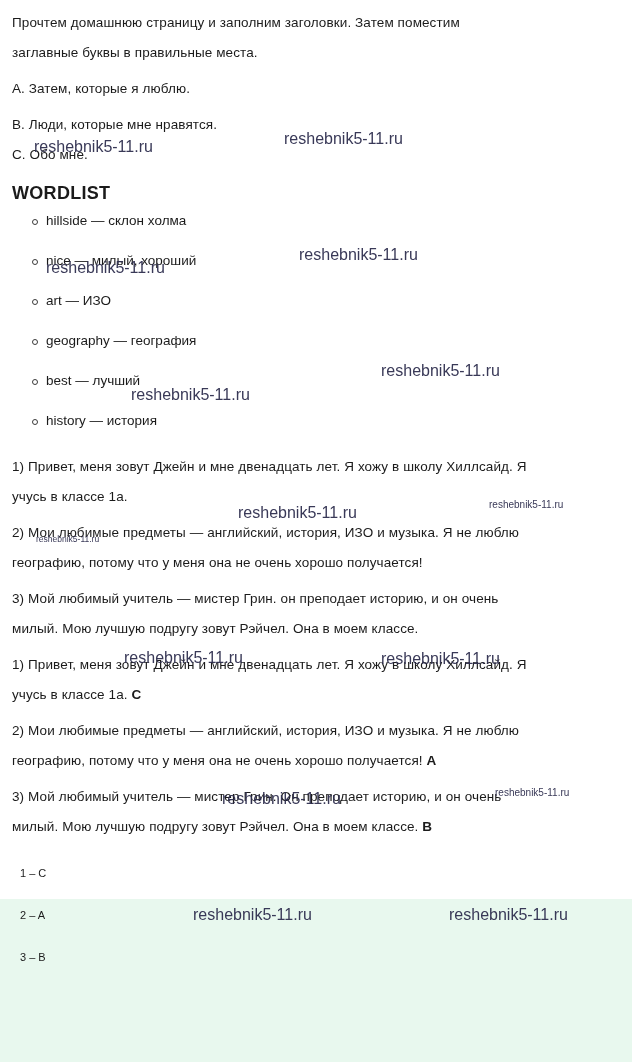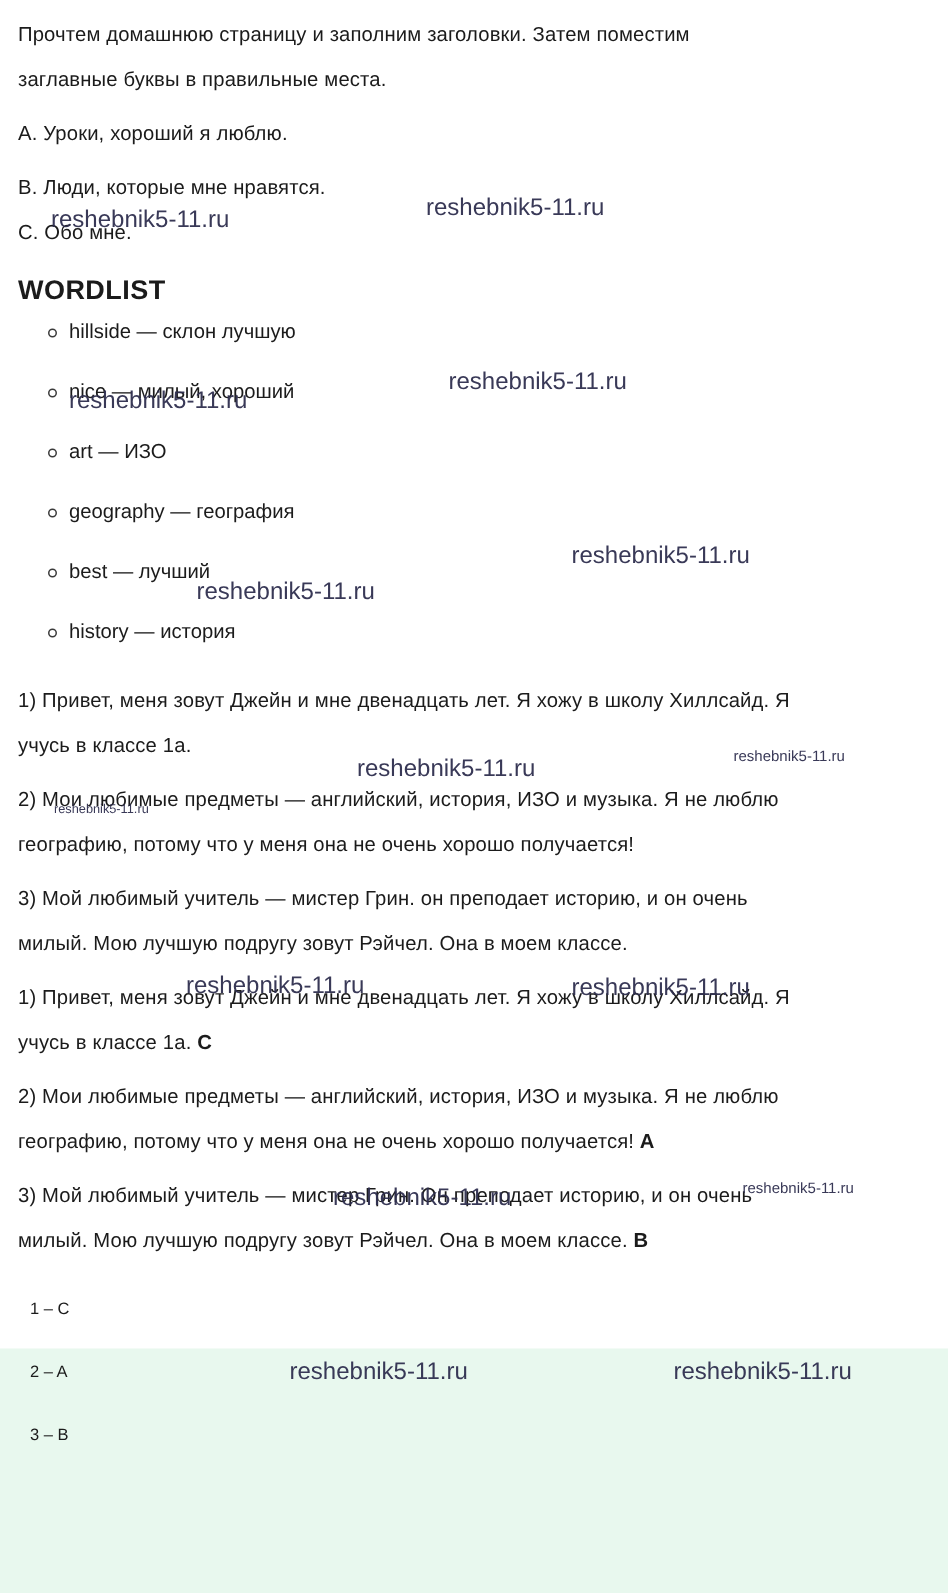--- a/index.html
+++ b/index.html
@@ -106,30 +106,30 @@
   <div class="content">
 
     <div>
       <p class="para">Прочтем домашнюю страницу и заполним заголовки. Затем поместим</p>
       <p class="para">заглавные буквы в правильные места.</p>
     </div>
 
     <div class="gap-sm"></div>
 
     <div>
-      <p class="para">A. Уроки, хороший я люблю.</p>
+      <p class="para">A. Затем, которые я люблю.</p>
       <div class="gap-sm"></div>
       <p class="para">B. Люди, которые мне нравятся.</p>
       <p class="para">C. Обо мне.</p>
     </div>
 
     <div class="wordlist-title">WORDLIST</div>
 
     <ul class="wordlist">
-      <li>hillside — склон лучшую</li>
+      <li>hillside — склон холма</li>
       <li>nice — милый, хороший</li>
       <li>art — ИЗО</li>
       <li>geography — география</li>
       <li>best — лучший</li>
       <li>history — история</li>
     </ul>
 
     <div class="task-block">
       <p class="para">1) Привет, меня зовут Джейн и мне двенадцать лет. Я хожу в школу Хиллсайд. Я</p>
       <p class="para">учусь в классе 1а.</p>

